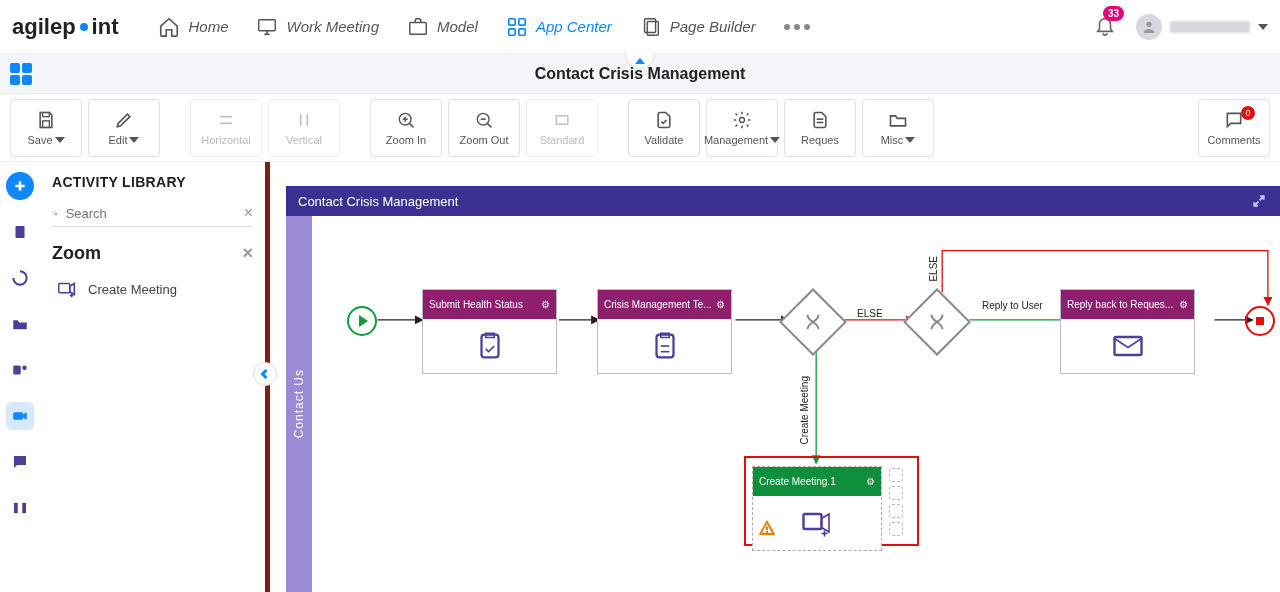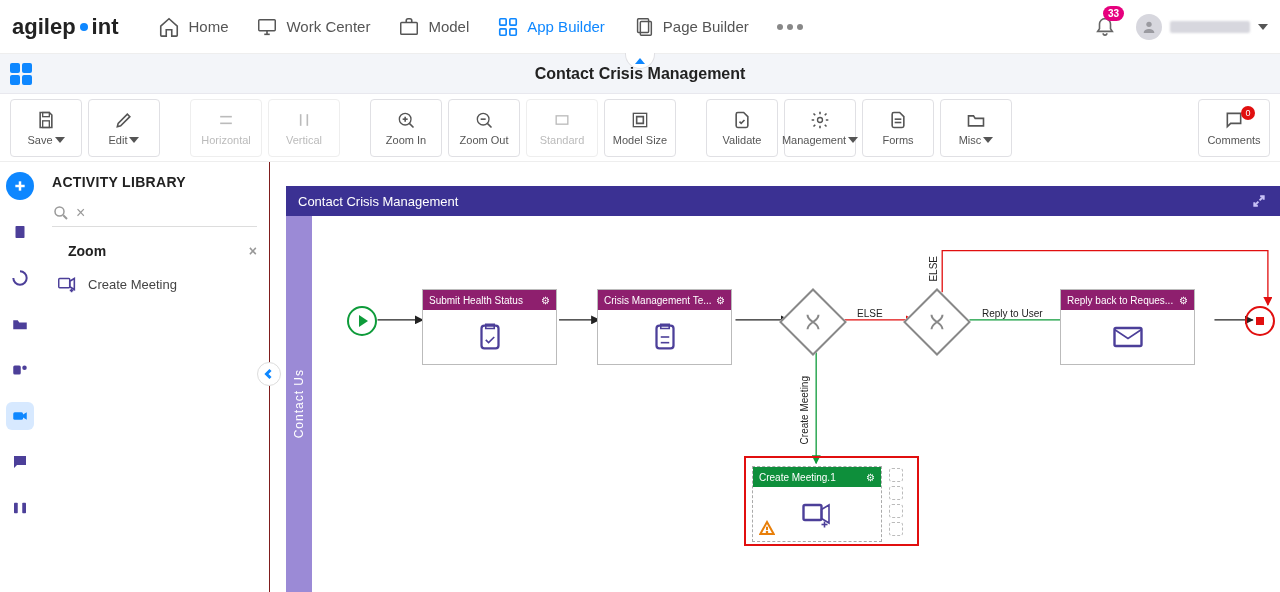--- a/index.html
+++ b/index.html
@@ -15,21 +15,21 @@
     --bg:#f7f8fa;
     --border:#d7d7de;
   }
   *{box-sizing:border-box;font-family:'Segoe UI',Arial,sans-serif;}
   body{margin:0;background:#fff;color:var(--text);font-size:13px;overflow:hidden;}
   
   .topnav{height:54px;display:flex;align-items:center;padding:0 12px;border-bottom:1px solid #eee;}
   .logo{display:flex;align-items:center;gap:4px;font-weight:600;font-size:22px;color:#222;margin-right:40px;}
   .logo .dot{width:8px;height:8px;border-radius:50%;background:#0e87ff;display:inline-block;}
   .nav-items{display:flex;gap:28px;align-items:center;}
-  .nav-item{display:flex;align-items:center;gap:8px;color:#555;cursor:pointer;font-size:15px;}
+  .nav-item{display:flex;align-items:center;gap:8px;color:#555;cursor:pointer;font-size:15px;font-style:italic;}
   .nav-item.active{color:var(--blue);}
   .nav-item svg{width:22px;height:22px;}
   .nav-right{margin-left:auto;display:flex;gap:20px;}
   .more-dots{display:flex;gap:4px;align-items:center;cursor:pointer;}
   .more-dots span{width:6px;height:6px;border-radius:50%;background:#888;}
   .bell-wrap{position:relative;cursor:pointer;}
   .badge{position:absolute;top:-8px;right:-8px;background:#e6007e;color:#fff;border-radius:10px;font-size:10px;padding:2px 5px;font-weight:600;}
   .user{display:flex;align-items:center;gap:8px;color:#888;cursor:pointer;}
   .avatar{width:26px;height:26px;border-radius:50%;background:#d7d7de;display:flex;align-items:center;justify-content:center;}
   .user-name-blur{width:80px;height:12px;background:#d7d7de;border-radius:2px;filter:blur(1px);}
@@ -47,42 +47,42 @@
   .tool .lbl{display:flex;align-items:center;gap:2px;}
   .tool-gap{width:18px;}
   .tool.last{margin-left:auto;position:relative;}
   .tool .minibadge{position:absolute;top:6px;right:14px;width:14px;height:14px;border-radius:50%;background:#e10f0f;color:#fff;font-size:9px;display:flex;align-items:center;justify-content:center;}
   
   .main{display:flex;height:calc(592px - 54px - 40px - 68px);}
   .rail{width:40px;background:#fff;display:flex;flex-direction:column;align-items:center;padding-top:10px;gap:18px;}
   .rail .ritem{width:28px;height:28px;display:flex;align-items:center;justify-content:center;cursor:pointer;color:var(--purple);border-radius:6px;}
   .rail .ritem.add{background:var(--blue);color:#fff;border-radius:50%;}
   .rail .ritem.active{background:#d7e9ff;}
-  .sidebar{width:230px;border-right:1px solid #7f1d1d;background:#fff;padding:12px;position:relative;}
+  .sidebar{width:230px;border-right:5px solid #7f1d1d;background:#fff;padding:12px;position:relative;}
   .sidebar h3{margin:0 0 10px 0;font-size:14px;letter-spacing:.3px;color:#222;}
   .search{display:flex;align-items:center;border-bottom:1px solid #ddd;padding:4px 0;margin-bottom:10px;}
   .search input{border:none;outline:none;flex:1;font-size:13px;color:#555;}
   .search svg{width:18px;height:18px;color:#999;margin-right:6px;}
   .search .clear{color:#999;cursor:pointer;font-size:16px;}
-  .cat-row{display:flex;align-items:flex-end;justify-content:space-between;font-weight:600;font-size:14px;color:#222;padding:6px 0;margin-left:16px;}
+  .cat-row{display:flex;align-items:flex-end;justify-content:space-between;font-weight:600;font-size:18px;color:#222;padding:6px 0;}
   .lib-item{display:flex;align-items:center;gap:10px;padding:8px 4px;cursor:grab;color:#444;}
   .lib-item svg{color:var(--purple);}
   .sidebar-collapse{position:absolute;right:-12px;top:200px;width:24px;height:24px;border-radius:50%;background:#fff;border:1px solid #ddd;display:flex;align-items:center;justify-content:center;cursor:pointer;color:var(--blue);z-index:3;}
 
   .canvas-wrap{flex:1;position:relative;background:#fff;overflow:hidden;}
   .canvas-header{height:30px;background:#3b3193;color:#fff;display:flex;align-items:center;padding:0 12px;font-size:13px;position:absolute;left:16px;right:0;top:24px;z-index:2;}
   .canvas-header .expand{margin-left:auto;width:18px;height:18px;display:flex;align-items:center;justify-content:center;cursor:pointer;}
   .contact-tab{position:absolute;left:16px;top:54px;bottom:0;width:26px;background:var(--purple-light);color:#fff;display:flex;align-items:center;justify-content:center;z-index:2;}
   .contact-tab span{writing-mode:vertical-rl;transform:rotate(180deg);font-size:12px;letter-spacing:1px;}
 
   .canvas{position:absolute;left:42px;top:54px;right:0;bottom:0;}
 
   
   .node{position:absolute;width:135px;border:1px solid #bbb;background:#fff;}
-  .node .nh{height:20px;background:var(--magenta);color:#fff;font-size:10px;display:flex;align-items:center;padding:0 6px;gap:4px;}
+  .node .nh{height:29px;background:var(--magenta);color:#fff;font-size:10px;display:flex;align-items:center;padding:0 6px;gap:4px;}
   .node .nh.green{background:#0e8f3b;}
   .node .nh .gear{margin-left:auto;}
   .node .nbody{height:54px;display:flex;align-items:center;justify-content:center;}
   .node .nbody svg{color:var(--purple);}
 
   .diamond{position:absolute;width:48px;height:48px;transform:rotate(45deg);border:2px solid #888;background:#fff;display:flex;align-items:center;justify-content:center;}
   .diamond svg{transform:rotate(-45deg);color:#888;}
 
   .start{position:absolute;width:30px;height:30px;border:2px solid var(--green);border-radius:50%;display:flex;align-items:center;justify-content:center;}
   .start::after{content:"";border-left:9px solid var(--green);border-top:6px solid transparent;border-bottom:6px solid transparent;margin-left:3px;}
@@ -119,37 +119,37 @@
           <path d="M3 11l9-8 9 8v10a1 1 0 0 1-1 1h-5v-7h-6v7H4a1 1 0 0 1-1-1z"></path>
         </svg>
       <span>Home</span>
     </div>
     <div class="nav-item">
       <svg viewBox="0 0 24 24" fill="none" stroke="currentColor" stroke-width="1.6">
           <rect x="3" y="4" width="18" height="12" rx="1"></rect>
           <line x1="9" y1="20" x2="15" y2="20"></line>
           <line x1="12" y1="16" x2="12" y2="20"></line>
         </svg>
-      <span>Work Center</span>
+      <span>Work Meeting</span>
     </div>
     <div class="nav-item">
       <svg viewBox="0 0 24 24" fill="none" stroke="currentColor" stroke-width="1.6">
           <rect x="3" y="7" width="18" height="13" rx="1"></rect>
           <path d="M9 7V5a2 2 0 0 1 2-2h2a2 2 0 0 1 2 2v2"></path>
         </svg>
       <span>Model</span>
     </div>
     <div class="nav-item active">
       <svg viewBox="0 0 24 24" fill="none" stroke="currentColor" stroke-width="1.8">
           <rect x="3" y="3" width="7" height="7" rx="1"></rect>
           <rect x="14" y="3" width="7" height="7" rx="1"></rect>
           <rect x="3" y="14" width="7" height="7" rx="1"></rect>
           <rect x="14" y="14" width="7" height="7" rx="1"></rect>
         </svg>
-      <span>App Builder</span>
+      <span>App Center</span>
     </div>
     <div class="nav-item">
       <svg viewBox="0 0 24 24" fill="none" stroke="currentColor" stroke-width="1.6">
           <rect x="5" y="3" width="12" height="15" rx="1"></rect>
           <rect x="8" y="6" width="12" height="15" rx="1"></rect>
         </svg>
       <span>Page Builder</span>
     </div>
     <div class="more-dots">
         <span></span>
@@ -244,27 +244,20 @@
         <line x1="8" y1="11" x2="14" y2="11"></line>
       </svg>
       <span class="lbl">Zoom Out</span>
     </div>
   <div class="tool disabled">
       <svg viewBox="0 0 24 24" fill="none" stroke="currentColor" stroke-width="1.6">
         <rect x="5" y="7" width="14" height="10"></rect>
       </svg>
       <span class="lbl">Standard</span>
     </div>
-  <div class="tool">
-      <svg viewBox="0 0 24 24" fill="none" stroke="currentColor" stroke-width="1.6">
-        <rect x="4" y="4" width="16" height="16"></rect>
-        <path d="M8 8h8v8H8z"></path>
-      </svg>
-      <span class="lbl">Model Size</span>
-    </div>
   <div class="tool-gap"></div>
   <div class="tool">
       <svg viewBox="0 0 24 24" fill="none" stroke="currentColor" stroke-width="1.6">
         <path d="M14 3H7a2 2 0 00-2 2v14a2 2 0 002 2h10a2 2 0 002-2V8z"></path>
         <path d="M9 14l2 2 4-4"></path>
       </svg>
       <span class="lbl">Validate</span>
     </div>
   <div class="tool">
       <svg viewBox="0 0 24 24" fill="none" stroke="currentColor" stroke-width="1.6">
@@ -275,21 +268,21 @@
         <span>Management</span>
         <span class="chev down"></span>
       </span>
     </div>
   <div class="tool">
       <svg viewBox="0 0 24 24" fill="none" stroke="currentColor" stroke-width="1.6">
         <path d="M14 3H7a2 2 0 00-2 2v14a2 2 0 002 2h10a2 2 0 002-2V8z"></path>
         <line x1="8" y1="11" x2="16" y2="11"></line>
         <line x1="8" y1="15" x2="16" y2="15"></line>
       </svg>
-      <span class="lbl">Forms</span>
+      <span class="lbl">Reques</span>
     </div>
   <div class="tool">
       <svg viewBox="0 0 24 24" fill="none" stroke="currentColor" stroke-width="1.6">
         <path d="M3 7h6l2 3h10v9H3z"></path>
       </svg>
       <span class="lbl">
         <span>Misc</span>
         <span class="chev down"></span>
       </span>
     </div>
@@ -351,20 +344,21 @@
       </div>
   </div>
 
   <div class="sidebar">
     <h3><span>ACTIVITY LIBRARY</span></h3>
     <div class="search">
       <svg viewBox="0 0 24 24" fill="none" stroke="currentColor" stroke-width="2">
           <circle cx="10" cy="10" r="6"></circle>
           <line x1="15" y1="15" x2="20" y2="20"></line>
         </svg>
+      <input placeholder="Search" style="">
       <span class="clear">×</span>
     </div>
     <div class="cat-row">
       <span>Zoom</span>
       <span style="color:#999">×</span>
     </div>
     <div class="lib-item">
       <svg width="22" height="22" viewBox="0 0 24 24" fill="none" stroke="currentColor" stroke-width="1.6">
           <rect x="3" y="6" width="12" height="10" rx="1"></rect>
           <path d="M15 9l5-3v12l-5-3z"></path>
@@ -464,21 +458,21 @@
           </svg>
       </div>
       <span class="edge-label" style="left:545px;top:92px">ELSE</span>
 
       <div class="diamond" style="left:601px;top:82px">
         <svg width="22" height="22" viewBox="0 0 24 24" fill="none" stroke="currentColor" stroke-width="2">
             <path d="M6 4c0 8 12 8 12 16M18 4c0 8-12 8-12 16"></path>
           </svg>
       </div>
       <span class="edge-label vert" style="left:616px;top:40px">ELSE</span>
-      <span class="edge-label" style="left:670px;top:92px">Reply to User</span>
+      <span class="edge-label" style="left:670px;top:84px">Reply to User</span>
 
       <div class="node" style="left:748px;top:73px">
         <div class="nh">
             <span>Reply back to Reques...</span>
             <span class="gear">⚙</span>
           </div>
         <div class="nbody">
             <svg width="36" height="36" viewBox="0 0 24 24" fill="none" stroke="currentColor" stroke-width="1.6">
               <rect x="3" y="6" width="18" height="12" rx="1"></rect>
               <path d="M3 7l9 6 9-6"></path>

